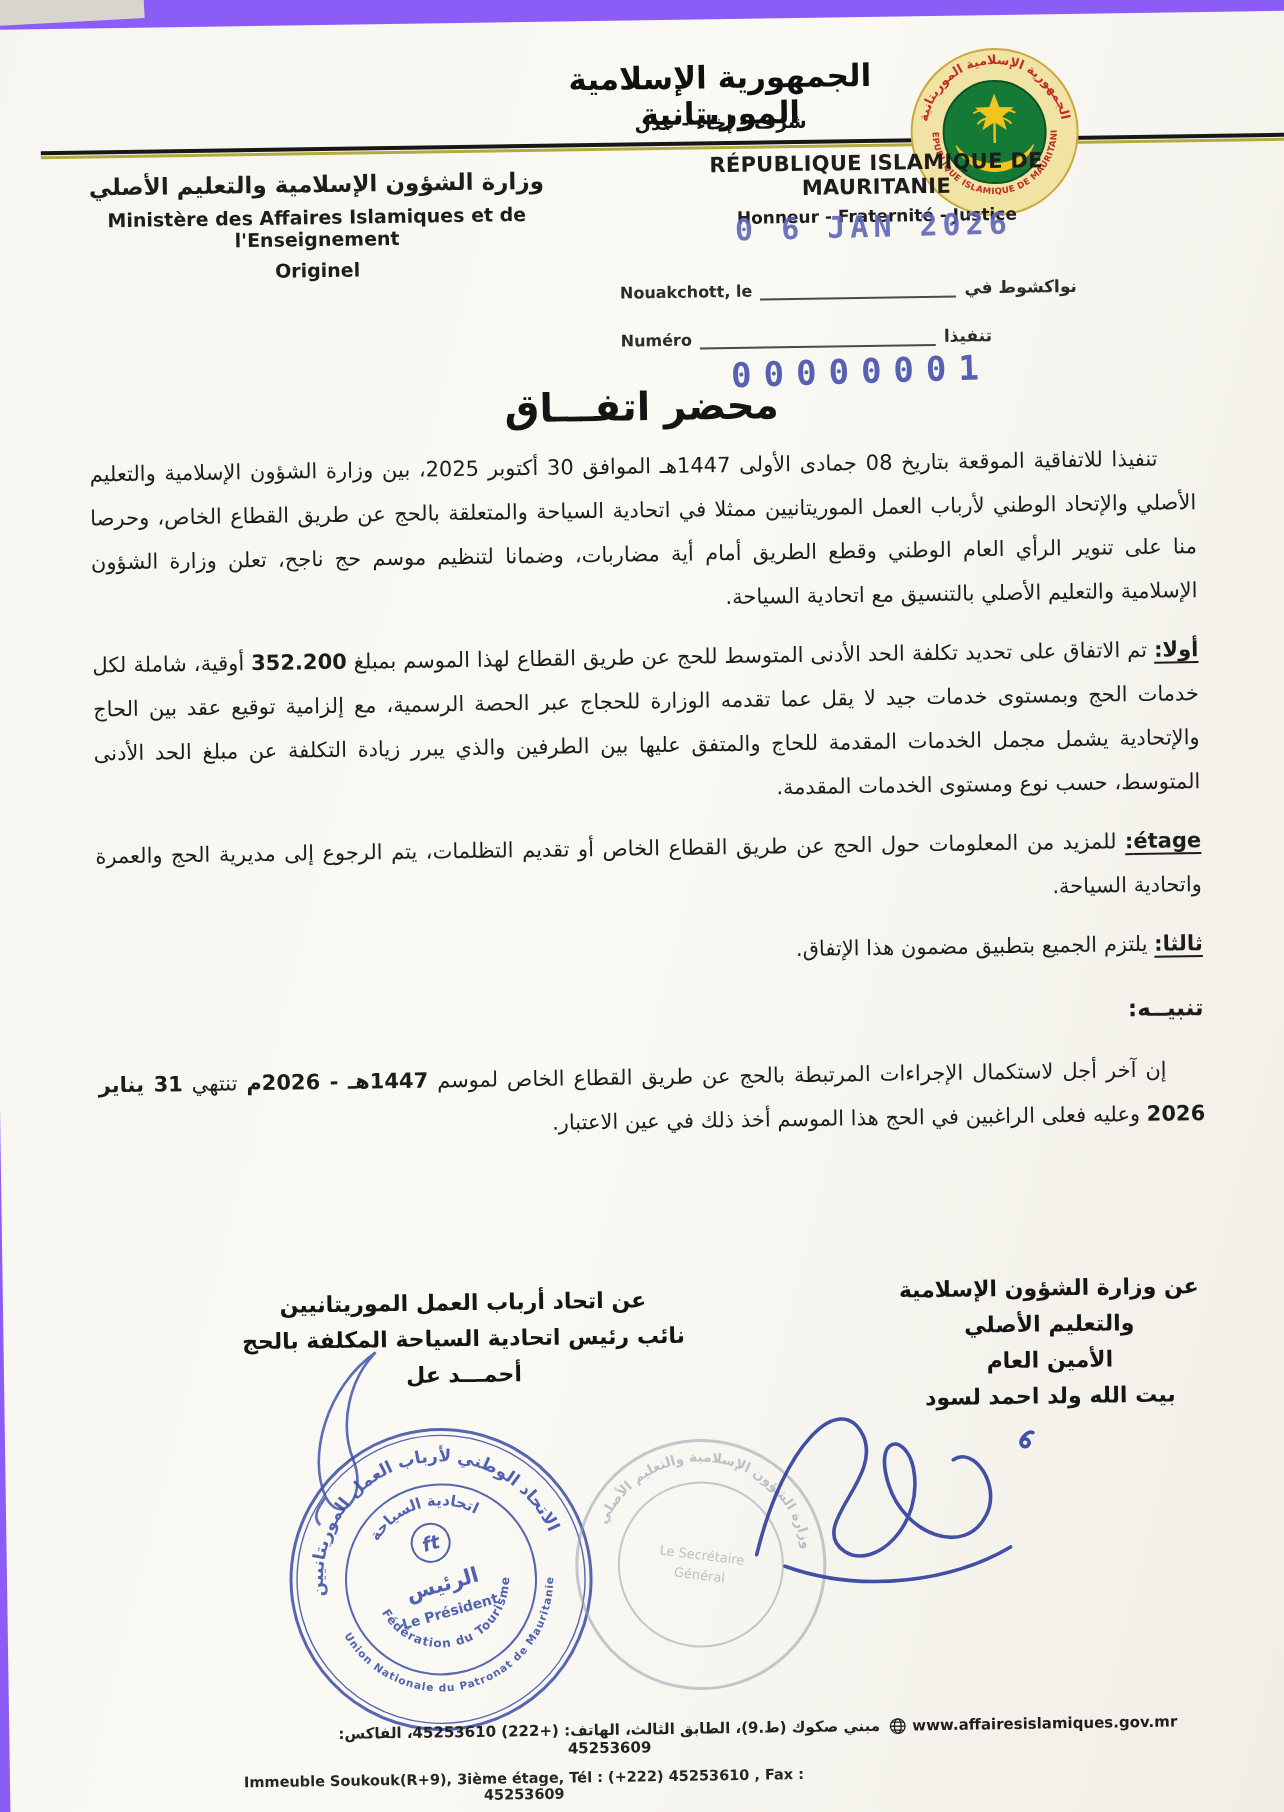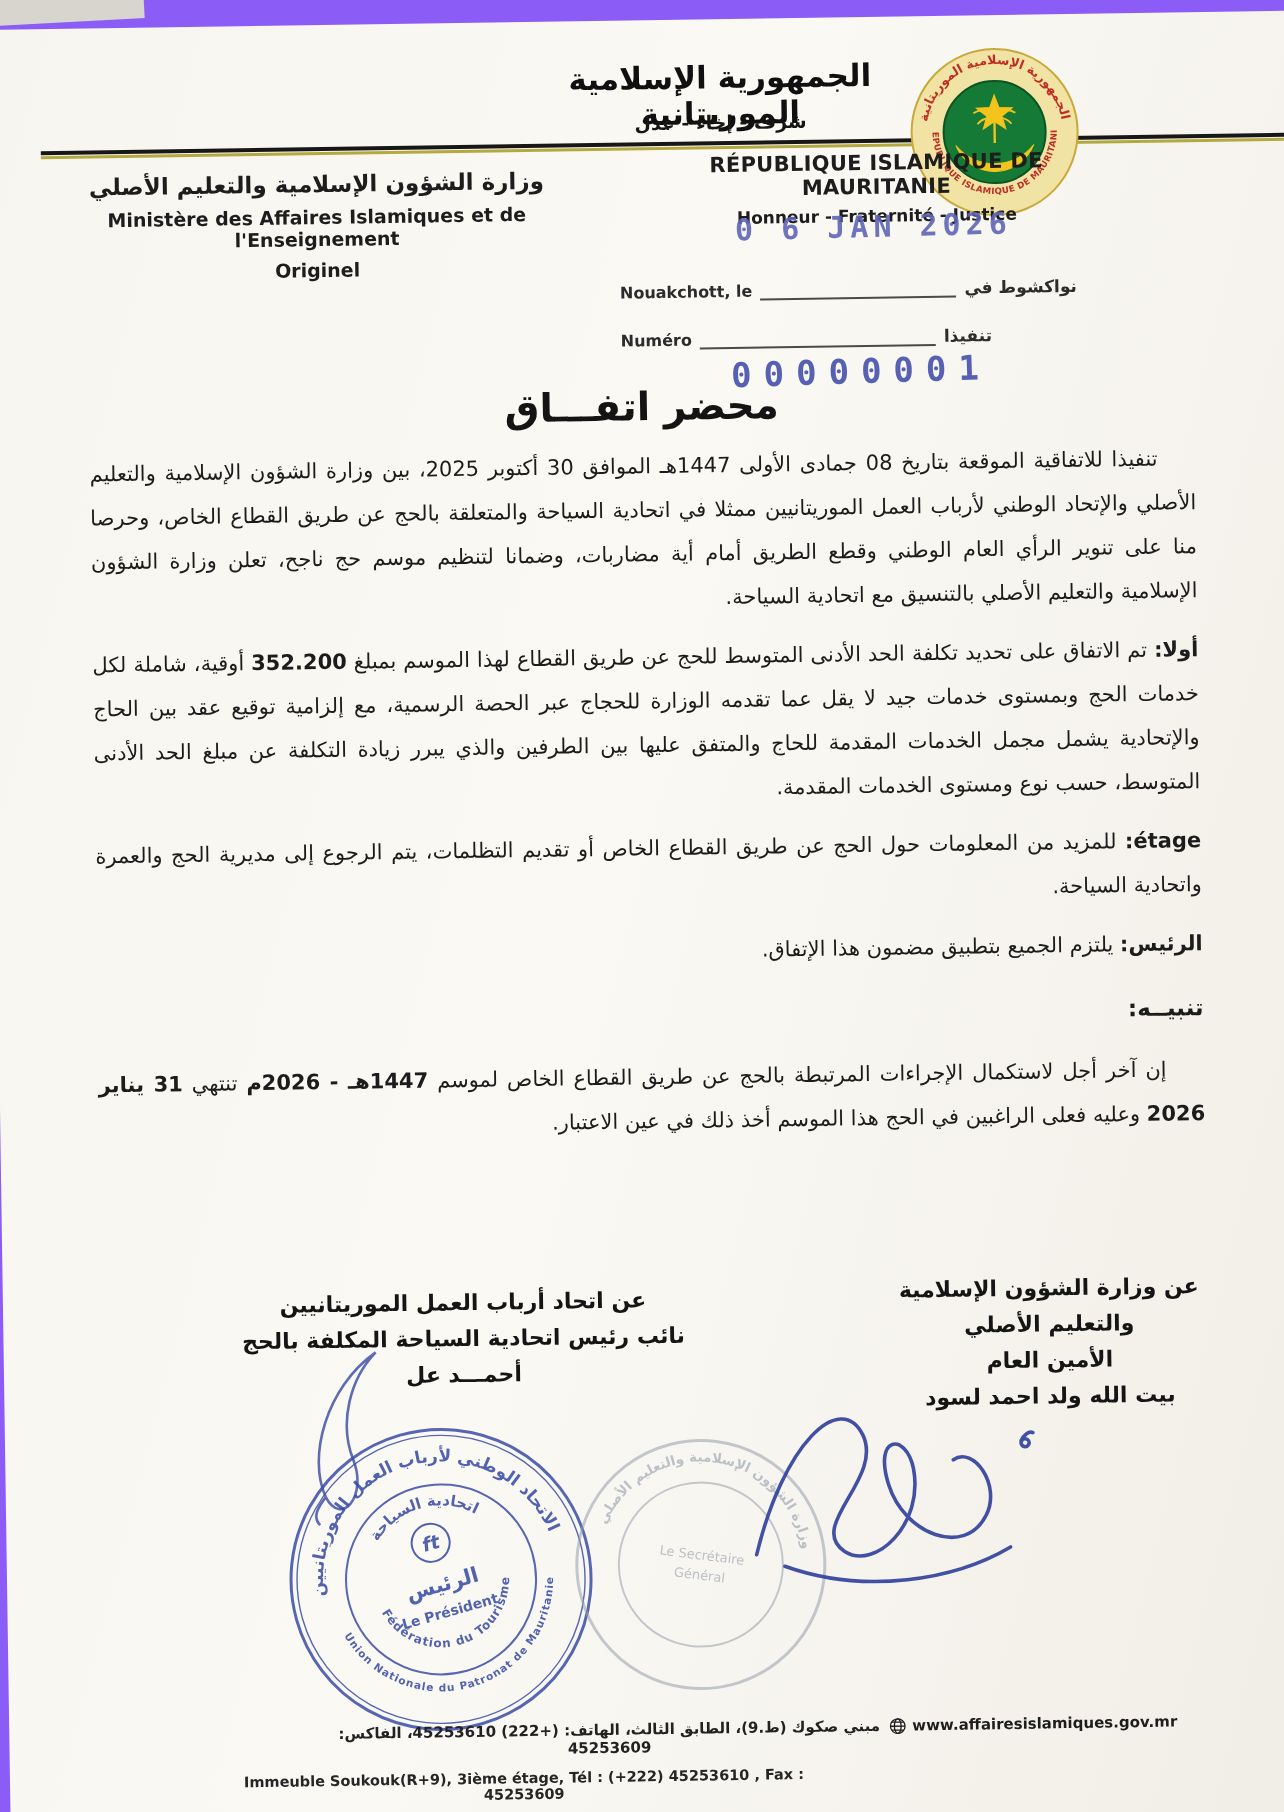--- a/index.html
+++ b/index.html
@@ -40,21 +40,21 @@
   .number-stamp{position:absolute;left:742px;top:334px;
                 font-family:"DejaVu Sans Mono",monospace;font-size:34px;font-weight:bold;
                 color:#4a55ae;letter-spacing:12px;opacity:.92;transform:rotate(-1deg);}
   
   .doc-title{position:absolute;left:99px;top:364px;width:1106px;text-align:center;
              font-size:39px;font-weight:bold;color:#141414;}
   .body-flow{position:absolute;left:99px;top:424px;width:1106px;direction:rtl;
              font-size:21px;line-height:44px;text-align:justify;color:#1c1c1c;}
   .para{margin:0 0 15px 0;}
   .indent{text-indent:38px;}
-  .lead{font-weight:bold;text-underline-offset:5px;}
+  .lead{font-weight:bold;text-decoration:underline;text-underline-offset:5px;}
   .b{font-weight:bold;}
   .notice-heading{font-weight:bold;font-size:23px;margin:20px 0 18px 0;}
   
   .sig{position:absolute;text-align:center;direction:rtl;font-weight:bold;
        font-size:22px;line-height:36px;color:#151515;}
   .sig-right{left:878px;top:1256px;width:336px;}
   .sig-left{left:232px;top:1262px;width:456px;}
   
   .stamp{position:absolute;}
   .emblem{position:absolute;left:924px;top:32px;width:170px;height:170px;}
@@ -132,21 +132,21 @@
 
     <div class="doc-title">محضر اتفـــاق</div>
 
     <div class="body-flow">
       <p class="para indent"><span>تنفيذا للاتفاقية الموقعة بتاريخ 08 جمادى الأولى 1447هـ الموافق 30 أكتوبر 2025، بين وزارة الشؤون الإسلامية والتعليم الأصلي والإتحاد الوطني لأرباب العمل الموريتانيين ممثلا في اتحادية السياحة والمتعلقة بالحج عن طريق القطاع الخاص، وحرصا منا على تنوير الرأي العام الوطني وقطع الطريق أمام أية مضاربات، وضمانا لتنظيم موسم حج ناجح، تعلن وزارة الشؤون الإسلامية والتعليم الأصلي بالتنسيق مع اتحادية السياحة.</span></p>
 
       <p class="para"><span class="lead">أولا:</span><span> تم الاتفاق على تحديد تكلفة الحد الأدنى المتوسط للحج عن طريق القطاع لهذا الموسم بمبلغ </span><span class="b">352.200</span><span> أوقية، شاملة لكل خدمات الحج وبمستوى خدمات جيد لا يقل عما تقدمه الوزارة للحجاج عبر الحصة الرسمية، مع إلزامية توقيع عقد بين الحاج والإتحادية يشمل مجمل الخدمات المقدمة للحاج والمتفق عليها بين الطرفين والذي يبرر زيادة التكلفة عن مبلغ الحد الأدنى المتوسط، حسب نوع ومستوى الخدمات المقدمة.</span></p>
 
       <p class="para"><span class="lead">étage:</span><span> للمزيد من المعلومات حول الحج عن طريق القطاع الخاص أو تقديم التظلمات، يتم الرجوع إلى مديرية الحج والعمرة واتحادية السياحة.</span></p>
 
-      <p class="para"><span class="lead">الرئيس:</span><span> يلتزم الجميع بتطبيق مضمون هذا الإتفاق.</span></p>
+      <p class="para"><span class="lead">ثالثا:</span><span> يلتزم الجميع بتطبيق مضمون هذا الإتفاق.</span></p>
 
       <div class="notice-heading">تنبيــه:</div>
 
       <p class="para indent"><span>إن آخر أجل لاستكمال الإجراءات المرتبطة بالحج عن طريق القطاع الخاص لموسم </span><span class="b">1447هـ - 2026م</span><span> تنتهي </span><span class="b">31 يناير 2026</span><span> وعليه فعلى الراغبين في الحج هذا الموسم أخذ ذلك في عين الاعتبار.</span></p>
     </div>
 
     <div class="sig sig-right">
       <div>عن وزارة الشؤون الإسلامية</div>
       <div>والتعليم الأصلي</div>
       <div>الأمين العام</div>

